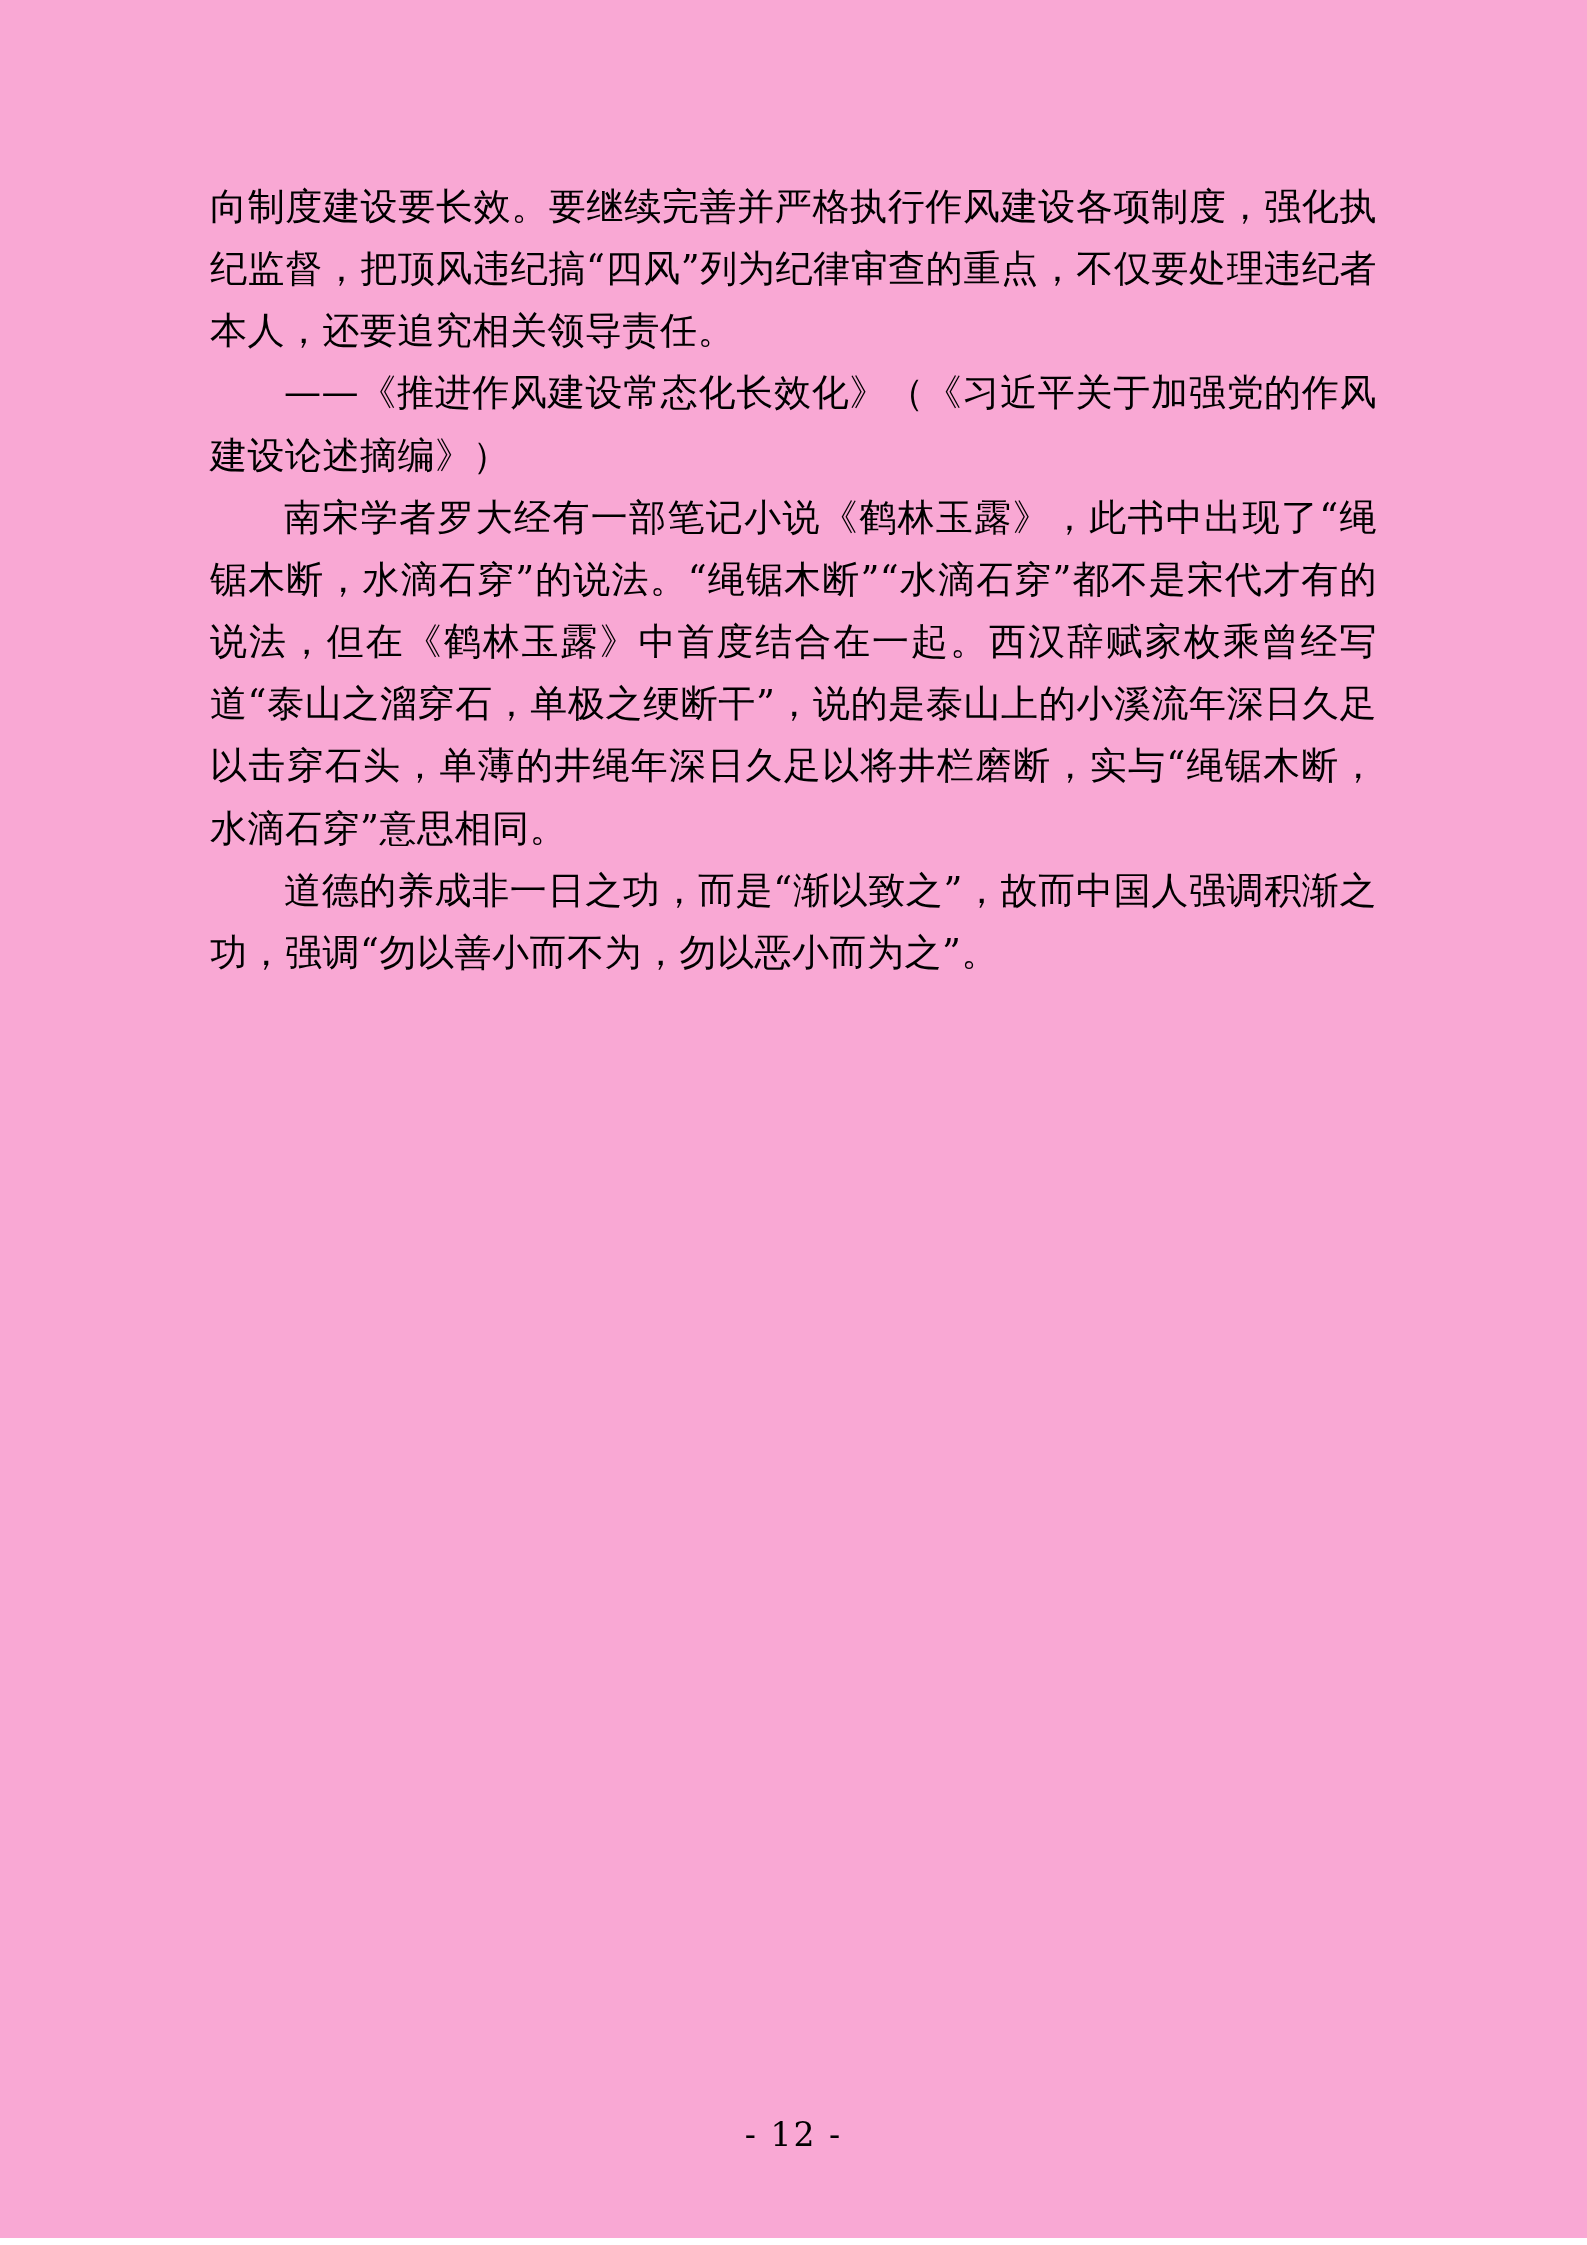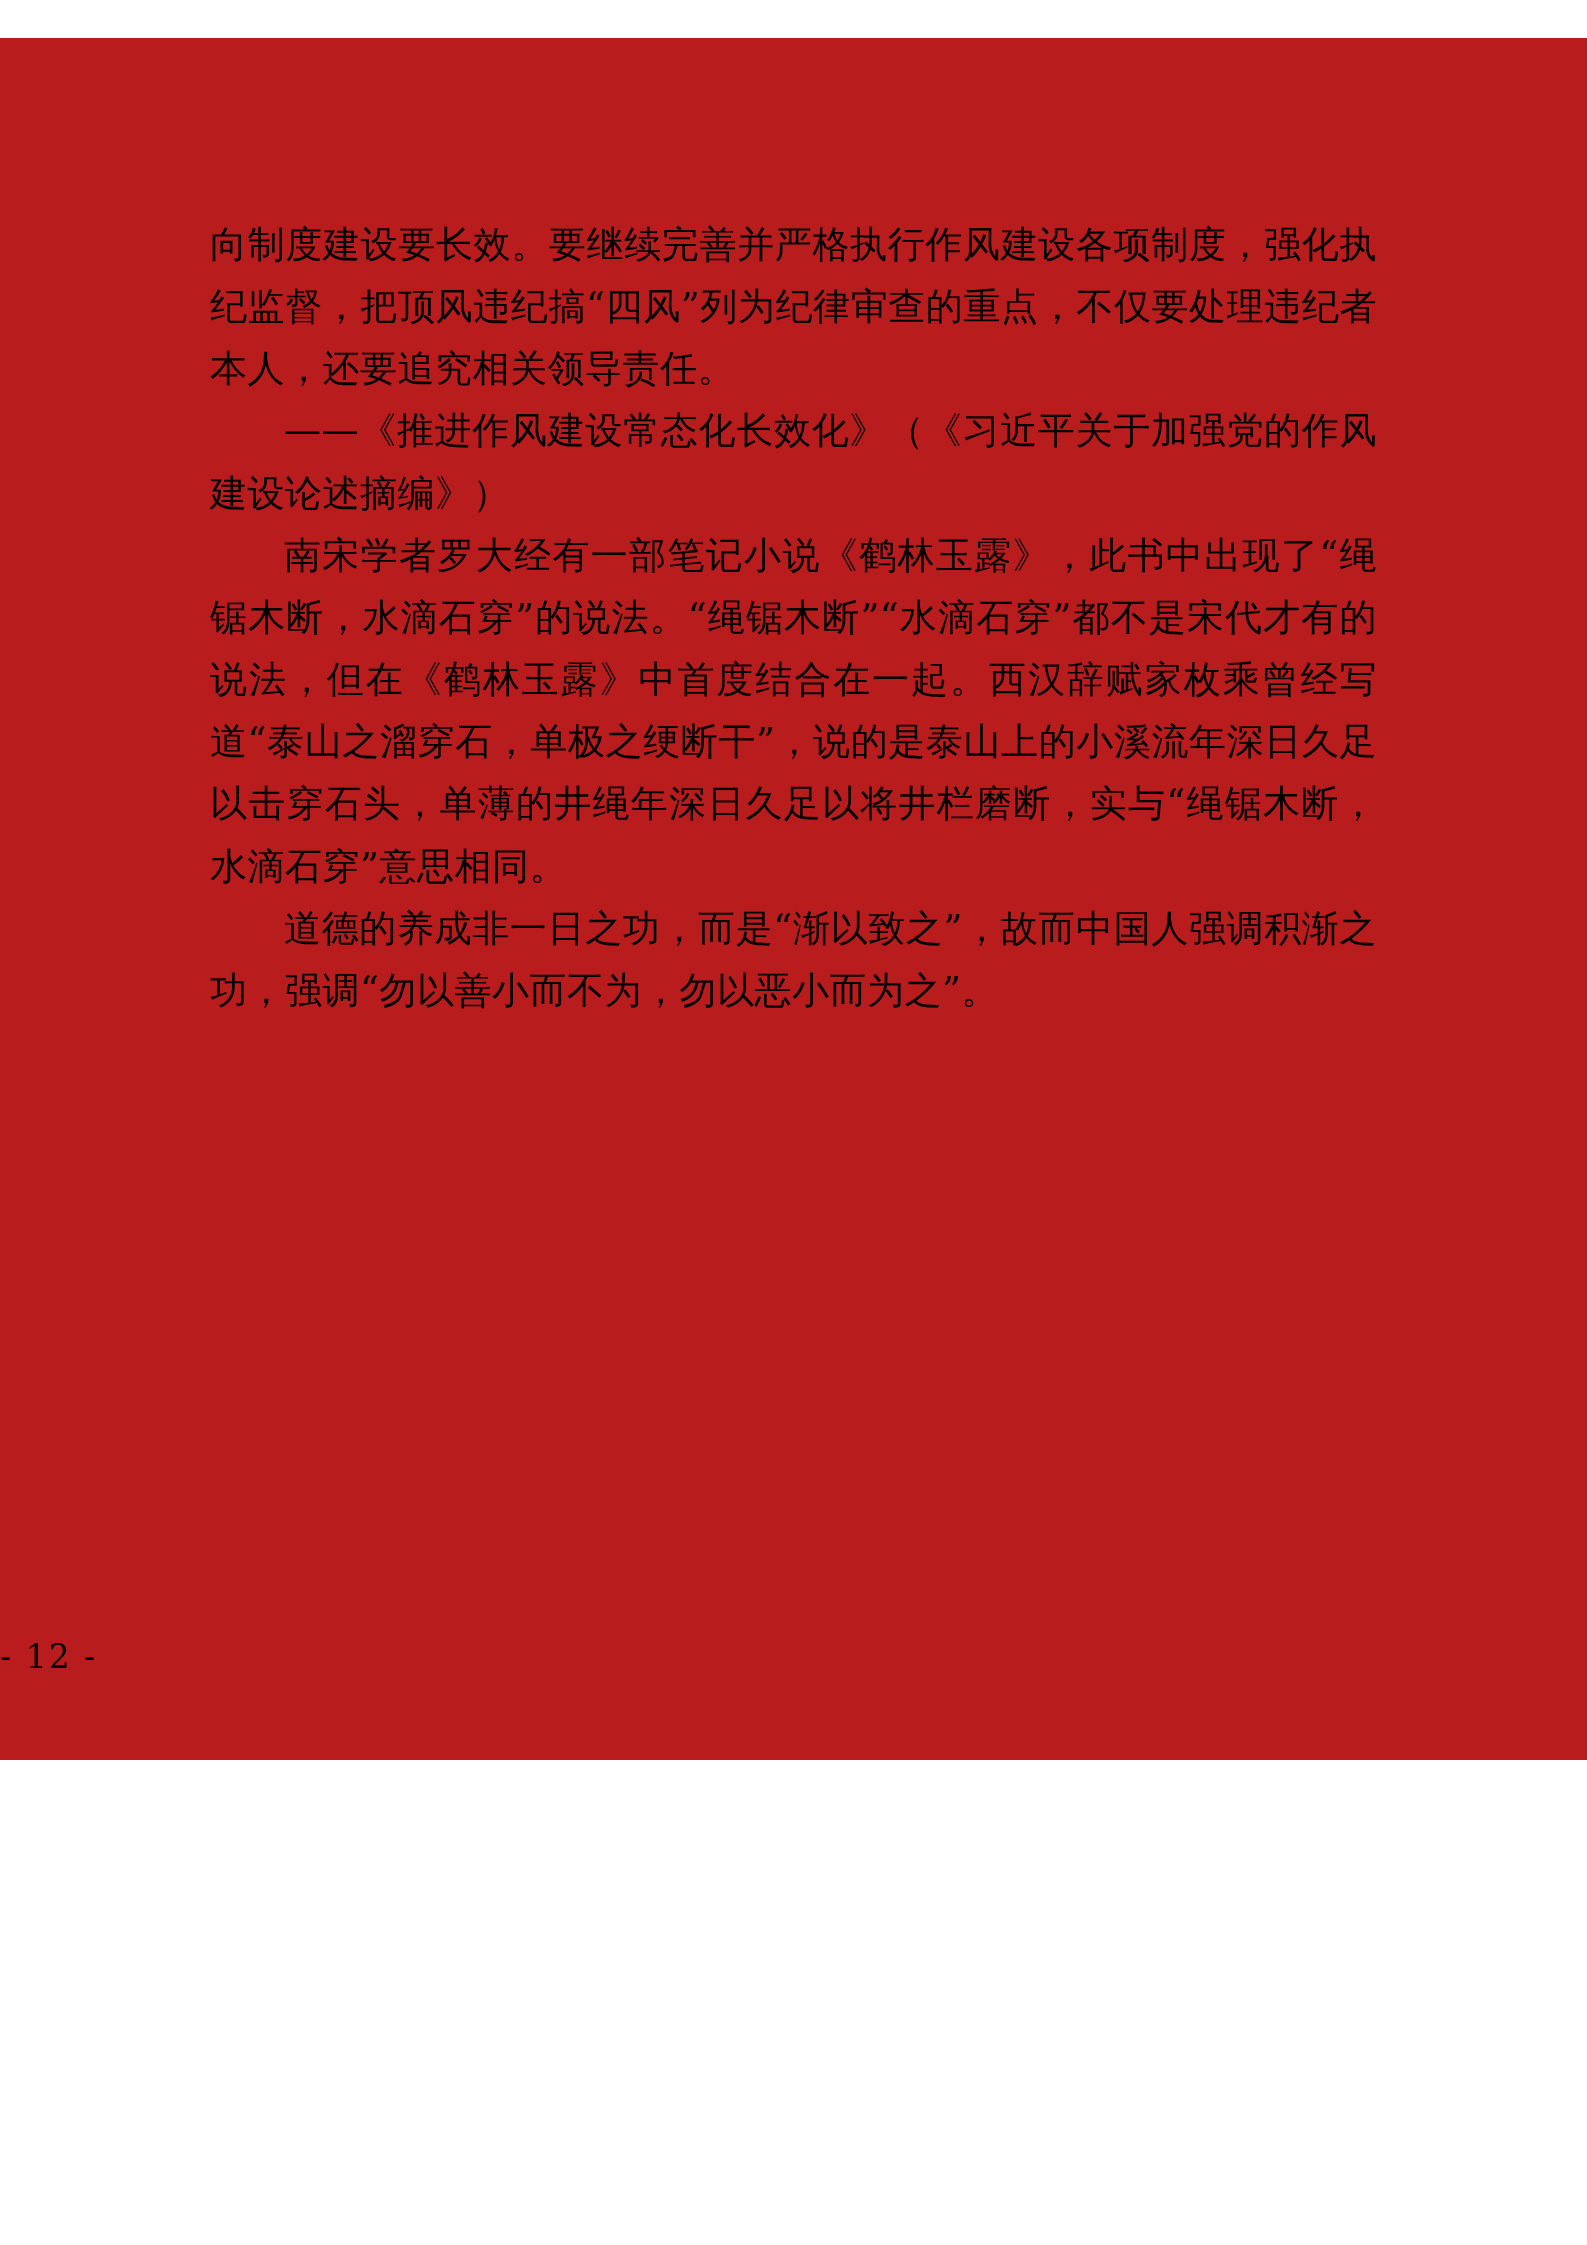--- a/index.html
+++ b/index.html
@@ -9,25 +9,24 @@
   }
   body {
     width: 1587px;
     height: 2245px;
     font-family: "DejaVu Serif", "Liberation Serif", serif;
     color: #000000;
   }
   .page {
     position: relative;
     width: 1587px;
-    height: 1722px;
+    height: 2238px;
     box-sizing: border-box;
     padding: 176px 210px 0 210px;
-    background: #b91c1c;
-    margin-top: 38px;
+    background: #f9a8d4;
   }
   .body-text {
     font-size: 37px;
     line-height: 1.68;
     text-align: justify;
     text-justify: inter-ideograph;
     letter-spacing: 0.5px;
   }
   .para {
     margin: 0;
@@ -38,21 +37,21 @@
   }
   .source {
     margin: 0;
     text-indent: 2em;
   }
   .footer {
     position: absolute;
     left: 0;
     right: 0;
     bottom: 84px;
-    text-align: left;
+    text-align: center;
     font-size: 33px;
     letter-spacing: 2px;
   }
 </style>
 </head>
 <body>
 
 <div class="page">
   <div class="body-text">
     <p class="para no-indent">向制度建设要长效。要继续完善并严格执行作风建设各项制度，强化执纪监督，把顶风违纪搞“四风”列为纪律审查的重点，不仅要处理违纪者本人，还要追究相关领导责任。</p>

